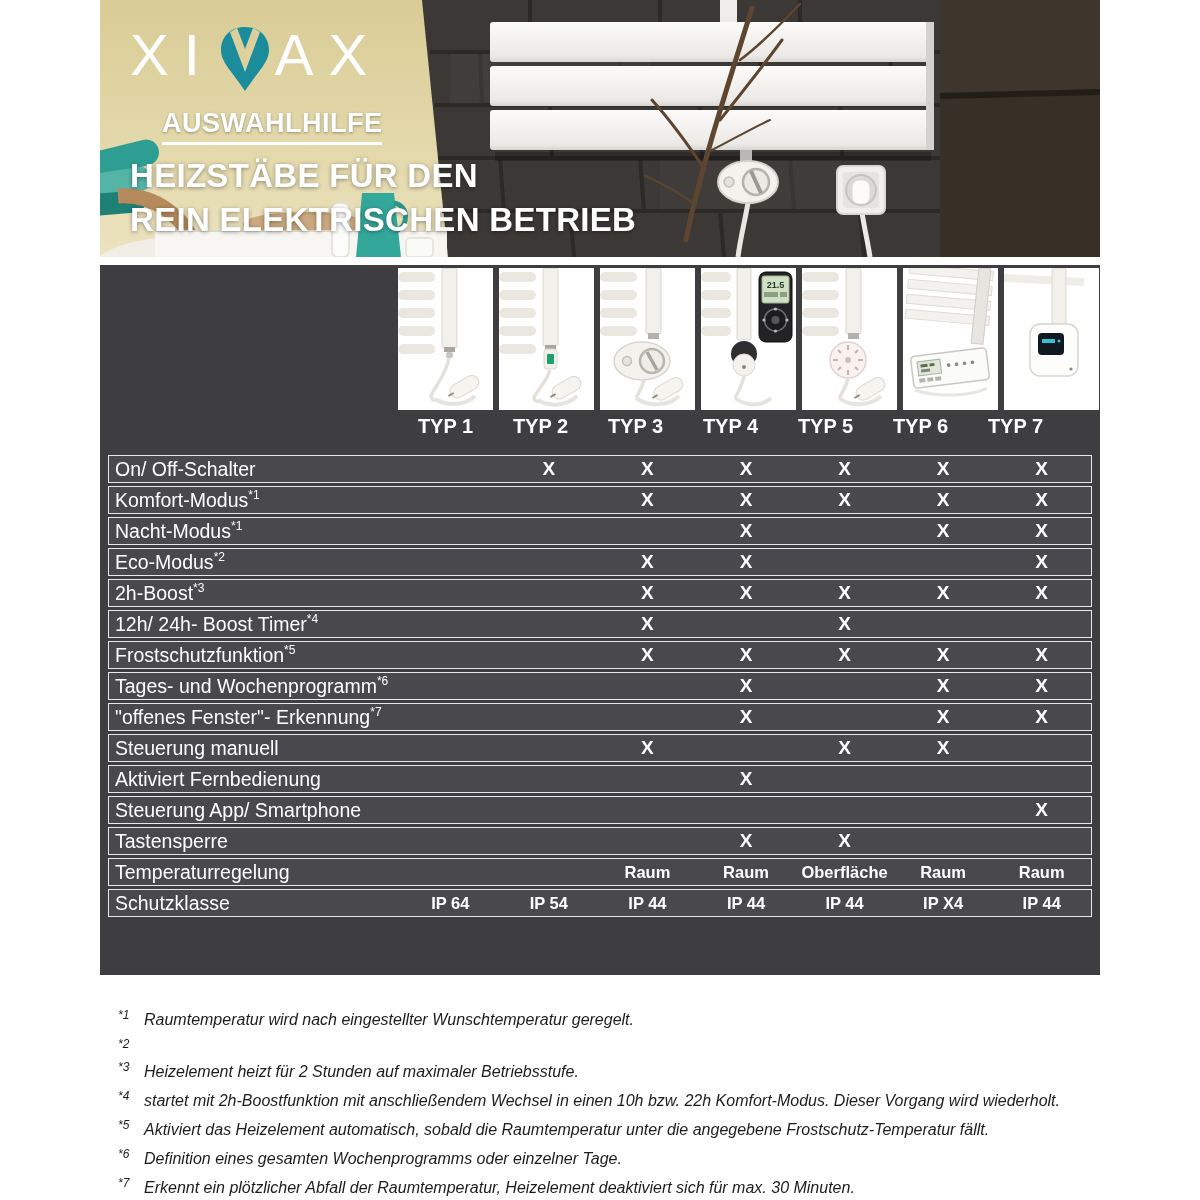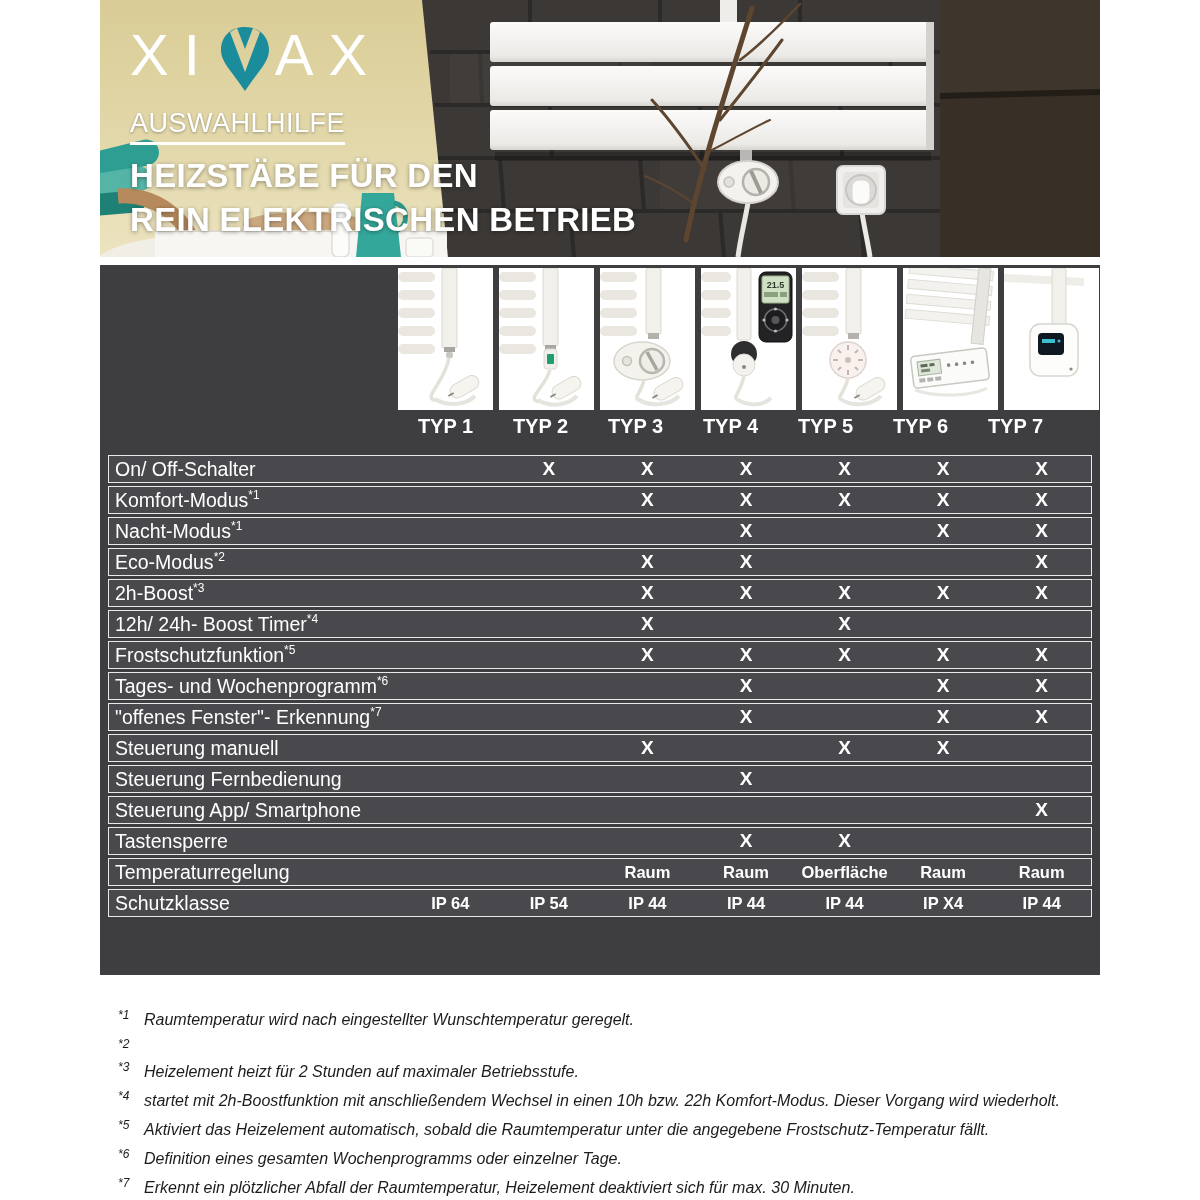--- a/index.html
+++ b/index.html
@@ -5,22 +5,22 @@
   html,body{margin:0;padding:0;background:#fff;}
   body{width:1200px;height:1200px;overflow:hidden;font-family:"Liberation Sans",sans-serif;}
 
   
   .hero{position:relative;width:1000px;height:257px;margin:0 auto;overflow:hidden;background:#ded2a2;}
   .hero svg.scene{position:absolute;left:0;top:0;}
   .hero-text{position:absolute;left:30px;top:26px;z-index:5;}
   .logo{display:flex;align-items:flex-start;color:#fff;font-size:58px;letter-spacing:15px;font-weight:400;line-height:1;}
   .logo .pin{margin:0 2px;}
   .kicker-wrap{margin-top:16px;}
-  .kicker{display:inline-block;color:#fff;font-size:27px;font-weight:normal;letter-spacing:.5px;
-    border-bottom:3px solid #fff;padding-bottom:3px;text-shadow:0 1px 3px rgba(0,0,0,.35);}
+  .kicker{display:inline-block;color:#fff;font-size:27px;font-weight:bold;letter-spacing:.5px;
+    border-bottom:3px solid #fff;padding-bottom:3px;text-shadow:0 1px 3px rgba(0,0,0,.35);margin-left:32px;}
   .hero-title{margin-top:9px;color:#fff;font-size:33px;font-weight:bold;line-height:44px;letter-spacing:.3px;
     text-shadow:0 1px 4px rgba(0,0,0,.4);}
 
   
   .panel{width:1000px;height:710px;margin:8px auto 0;background:#3e3e41;box-sizing:border-box;padding-top:3px;}
   .products{display:flex;gap:6px;padding-left:298px;}
   .pbox{width:95px;height:142px;background:#fff;overflow:hidden;flex:0 0 auto;}
   .typ-labels{display:flex;gap:0;padding-left:298px;height:33px;align-items:center;}
   .typ-labels div{width:95px;text-align:center;color:#fff;font-weight:bold;font-size:20px;flex:0 0 auto;}
 
@@ -458,21 +458,21 @@
         <div class="flabel"><span>Steuerung manuell</span></div>
         <div class="fcell"></div>
         <div class="fcell"></div>
         <div class="fcell">X</div>
         <div class="fcell"></div>
         <div class="fcell">X</div>
         <div class="fcell">X</div>
         <div class="fcell"></div>
       </div>
       <div class="frow">
-        <div class="flabel"><span>Steuerung Fernbedienung</span></div>
+        <div class="flabel"><span>Aktiviert Fernbedienung</span></div>
         <div class="fcell"></div>
         <div class="fcell"></div>
         <div class="fcell"></div>
         <div class="fcell">X</div>
         <div class="fcell"></div>
         <div class="fcell"></div>
         <div class="fcell"></div>
       </div>
       <div class="frow">
         <div class="flabel"><span>Steuerung App/ Smartphone</span></div>

